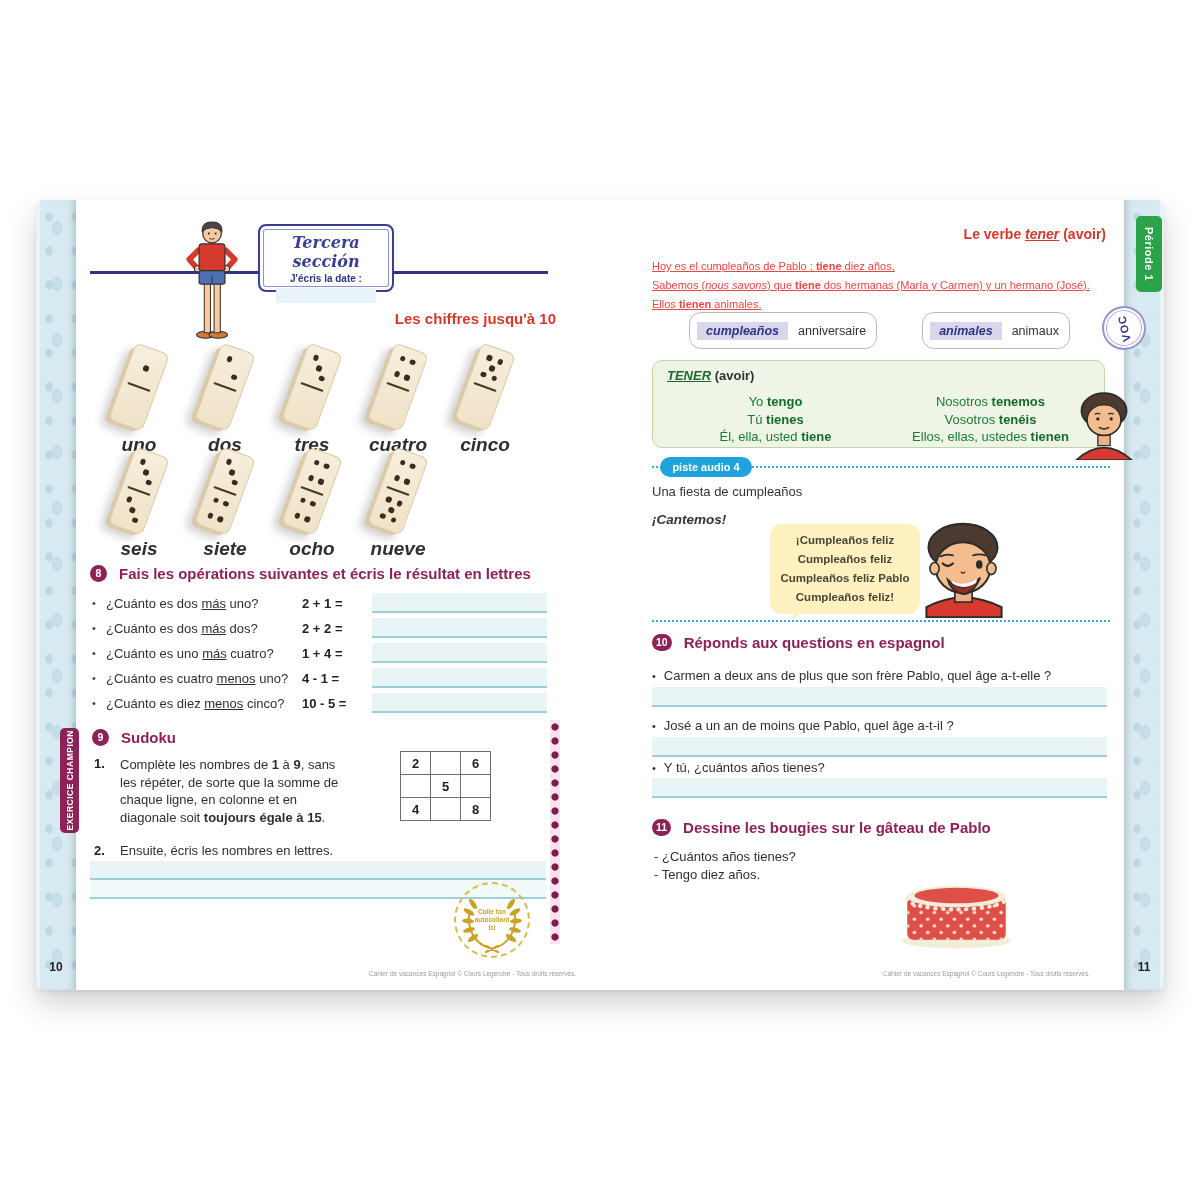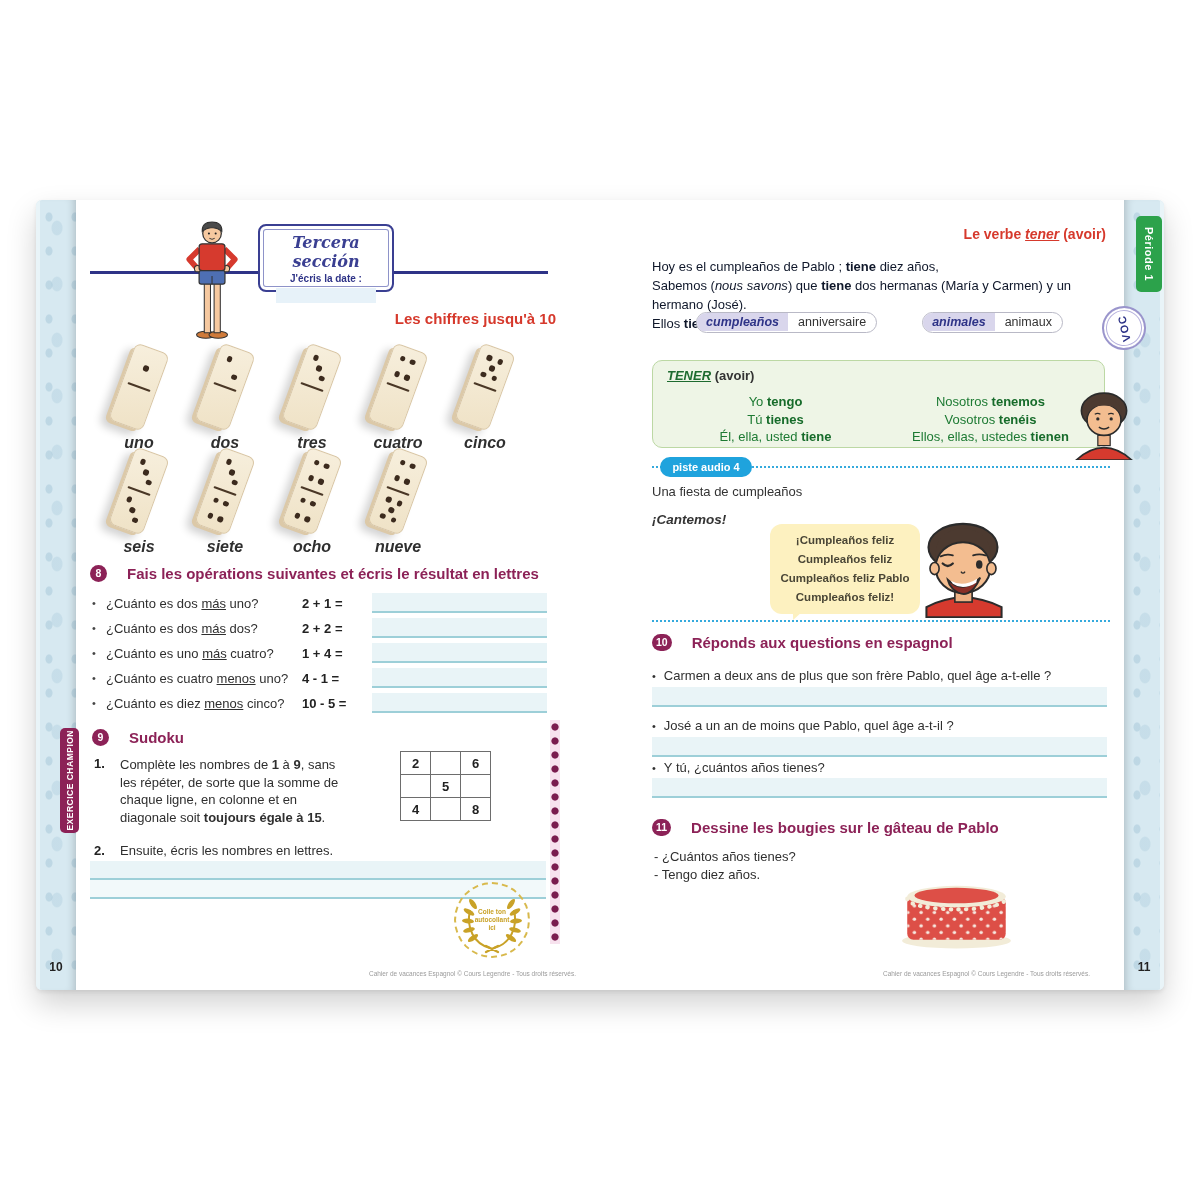--- a/index.html
+++ b/index.html
@@ -37,26 +37,26 @@
   .r1 .dom-slot:nth-child(4){left:320px}.r1 .dom-slot:nth-child(5){left:407px}
   .r2 .dom-slot:nth-child(1){left:61px}.r2 .dom-slot:nth-child(2){left:147px}.r2 .dom-slot:nth-child(3){left:234px}
   .r2 .dom-slot:nth-child(4){left:320px}.r2 .dom-slot:nth-child(5){left:407px}
   .domino { position:relative; width:36px; height:82px; margin:4px auto 0; background:linear-gradient(160deg,#f7efdd,#efe2c6);
             border:1px solid #d9c6a4; border-radius:7px; transform:rotate(20deg);
             box-shadow:-4px 4px 0 -1px #dcc9a8, -7px 8px 9px rgba(0,0,0,.18); }
   .divider { position:absolute; left:5px; right:5px; top:39px; height:2px; background:#4a3726; border-radius:1px; }
   .half { position:absolute; left:3px; right:3px; height:34px; }
   .half.t { top:3px; } .half.b { bottom:3px; }
   .half i { position:absolute; width:5.5px; height:5.5px; background:#3c2b1e; border-radius:50%; transform:translate(-50%,-50%); }
-  .dom-label { margin-top:6px; font-size:16px; font-weight:bold; font-style:italic; color:#2f2f2f; }
+  .dom-label { margin-top:6px; font-size:19px; font-weight:bold; font-style:italic; color:#2f2f2f; }
 
   
   .ex-badge { display:inline-block; min-width:17px; height:17px; padding:0 4px; background:#8c2257; color:#fff;
               border-radius:9px; font-size:10.5px; font-weight:bold; text-align:center; line-height:17px; vertical-align:middle; }
-  .ex-title { font-size:15px; font-weight:bold; color:#8c2257; vertical-align:middle; margin-left:20px; }
+  .ex-title { font-size:15px; font-weight:bold; color:#8c2257; vertical-align:middle; margin-left:12px; }
   .ans { background:#e9f4f7; border-bottom:2px solid #9dcfd8; }
   .q-row { position:absolute; left:56px; width:455px; height:22px; display:flex; align-items:center; font-size:13px; color:#2f2f2f; }
   .q-row .bullet { width:14px; color:#444; font-size:11px; }
   .q-row .qt { width:196px; }
   .q-row .eq { width:70px; font-weight:bold; color:#222; }
   .q-row .ans { flex:1; height:20px; }
 
   
   .sud { border-collapse:collapse; }
   .sud td { width:30px; height:23px; border:1.3px solid #6d6d6d; background:#fff; text-align:center;
@@ -69,23 +69,23 @@
             background-image:radial-gradient(circle at 5px 7px, #7a1c4e 3.2px, transparent 4px); background-size:10px 14px; }
 
   
   .sticker { left:418px; top:682px; width:76px; height:76px; border:2px dashed #d8b94c; border-radius:50%; }
   .sticker .txt { position:absolute; left:0; right:0; top:24px; text-align:center; font-size:6.5px; font-weight:bold;
                   color:#c9a227; line-height:8px; }
   .footer { font-size:6.5px; color:#9a9a9a; }
 
   
   .lesson-title { left:780px; top:26px; width:290px; text-align:right; color:#d6392c; font-size:14px; }
-  .intro { left:616px; top:57px; width:472px; font-size:13px; color:#0f172a; line-height:19px; }
+  .intro { left:616px; top:57px; width:472px; font-size:11px; color:#ef4444; line-height:19px;text-decoration:underline; }
   .pill-row { left:616px; top:112px; width:455px; display:flex; justify-content:center; gap:45px; }
-  .pill { display:flex; border:1.5px solid #b9b9c6; border-radius:12px; overflow:hidden; height:21px; align-items:flex-start; background:#fff; }
+  .pill { display:flex; border:1.5px solid #b9b9c6; border-radius:12px; overflow:hidden; height:37px; align-items:center; background:#fff;padding-left:7px; }
   .pill .es { background:#d9d6ec; color:#2e3387; font-weight:bold; font-style:italic; font-size:12.5px; padding:2px 9px; }
   .pill .fr { color:#333; font-size:12.5px; padding:2px 10px; }
   .voc { left:1066px; top:106px; width:44px; height:44px; border:2px solid #9a95cc; border-radius:50%;
          transform:rotate(-12deg); display:flex; align-items:center; justify-content:center; background:#fff; z-index:4;
          box-shadow:inset 0 0 0 2px #fff, inset 0 0 0 3px #b6b2dd; }
   .voc span { writing-mode:vertical-rl; transform:rotate(180deg); font-size:11px; font-weight:bold; color:#2e3387; letter-spacing:1px; }
 
   .tener-box { left:616px; top:160px; width:453px; height:88px; background:#eef5e6; border:1.5px solid #bcd8a4; border-radius:10px; }
   .tener-box .ttl { position:absolute; left:14px; top:7px; font-size:13px; color:#1d6b2f; }
   .tener-box .ttl .s-b:last-child { color:#333; }

